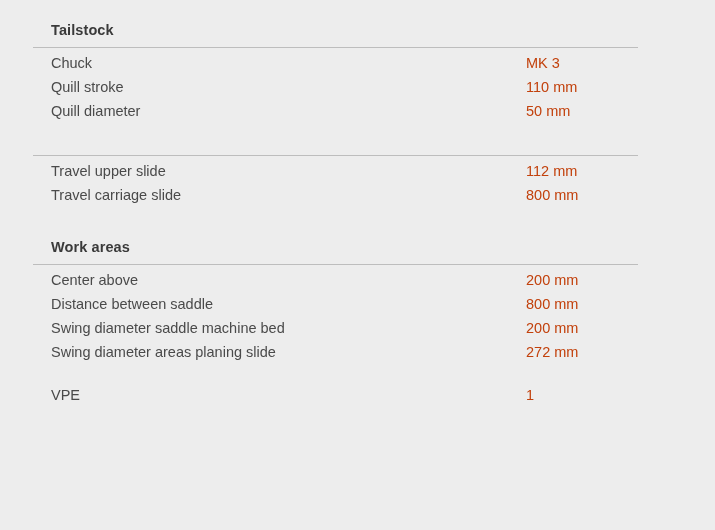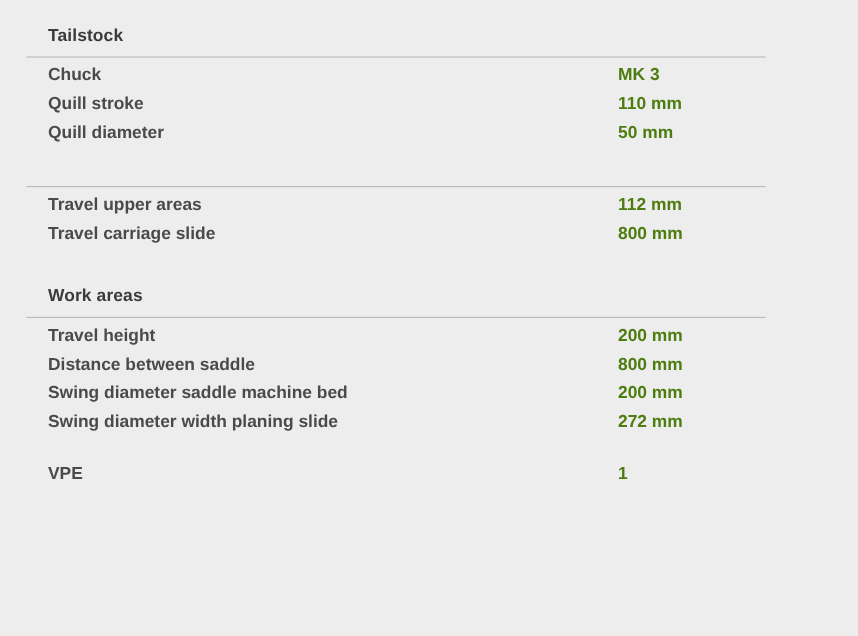--- a/index.html
+++ b/index.html
@@ -8,60 +8,59 @@
   }
   body {
     width: 715px;
     height: 530px;
     background: #ededed;
     font-family: "Liberation Sans", sans-serif;
     color: #3c3c3c;
     overflow: hidden;
   }
   .spec-sheet {
-    padding: 22px 0 0 0;
+    padding: 22px 0 0 11px;
     box-sizing: border-box;
     width: 660px;
   }
   .section {
     padding: 0;
   }
   .section-title {
     font-size: 14.5px;
     font-weight: bold;
     color: #3a3a3a;
     padding: 0 0 9px 40px;
     letter-spacing: 0.1px;
   }
   .section-rule {
     height: 1px;
     background: #bdbdbd;
     margin: 0 22px 0 22px;
   }
   .rows {
     padding-top: 7px;
-    font-weight: bold;
   }
   .row {
     display: flex;
     align-items: baseline;
     height: 24px;
     font-size: 14.5px;
     color: #4a4a4a;
   }
   .row .label {
     width: 515px;
     padding-left: 40px;
     box-sizing: border-box;
     white-space: nowrap;
     overflow: hidden;
   }
   .row .value {
     flex: 1;
-    color: #4d7c0f;
+    color: #c2410c;
     white-space: nowrap;
   }
   .section-gap {
     height: 28px;
   }
   .row-gap {
     height: 19px;
   }
 </style>
 </head>
@@ -87,50 +86,50 @@
       </div>
     </div>
   </div>
 
   <div class="section-gap"></div>
 
   <div class="section">
     <div class="section-rule"></div>
     <div class="rows">
       <div class="row">
-        <div class="label">Travel upper areas</div>
+        <div class="label">Travel upper slide</div>
         <div class="value">112 mm</div>
       </div>
       <div class="row">
         <div class="label">Travel carriage slide</div>
         <div class="value">800 mm</div>
       </div>
     </div>
   </div>
 
   <div class="section-gap"></div>
 
   <div class="section">
     <div class="section-title">Work areas</div>
     <div class="section-rule"></div>
     <div class="rows">
       <div class="row">
-        <div class="label">Travel height</div>
+        <div class="label">Center above</div>
         <div class="value">200 mm</div>
       </div>
       <div class="row">
         <div class="label">Distance between saddle</div>
         <div class="value">800 mm</div>
       </div>
       <div class="row">
         <div class="label">Swing diameter saddle machine bed</div>
         <div class="value">200 mm</div>
       </div>
       <div class="row">
-        <div class="label">Swing diameter width planing slide</div>
+        <div class="label">Swing diameter areas planing slide</div>
         <div class="value">272 mm</div>
       </div>
       <div class="row-gap"></div>
       <div class="row">
         <div class="label">VPE</div>
         <div class="value">1</div>
       </div>
     </div>
   </div>
 

